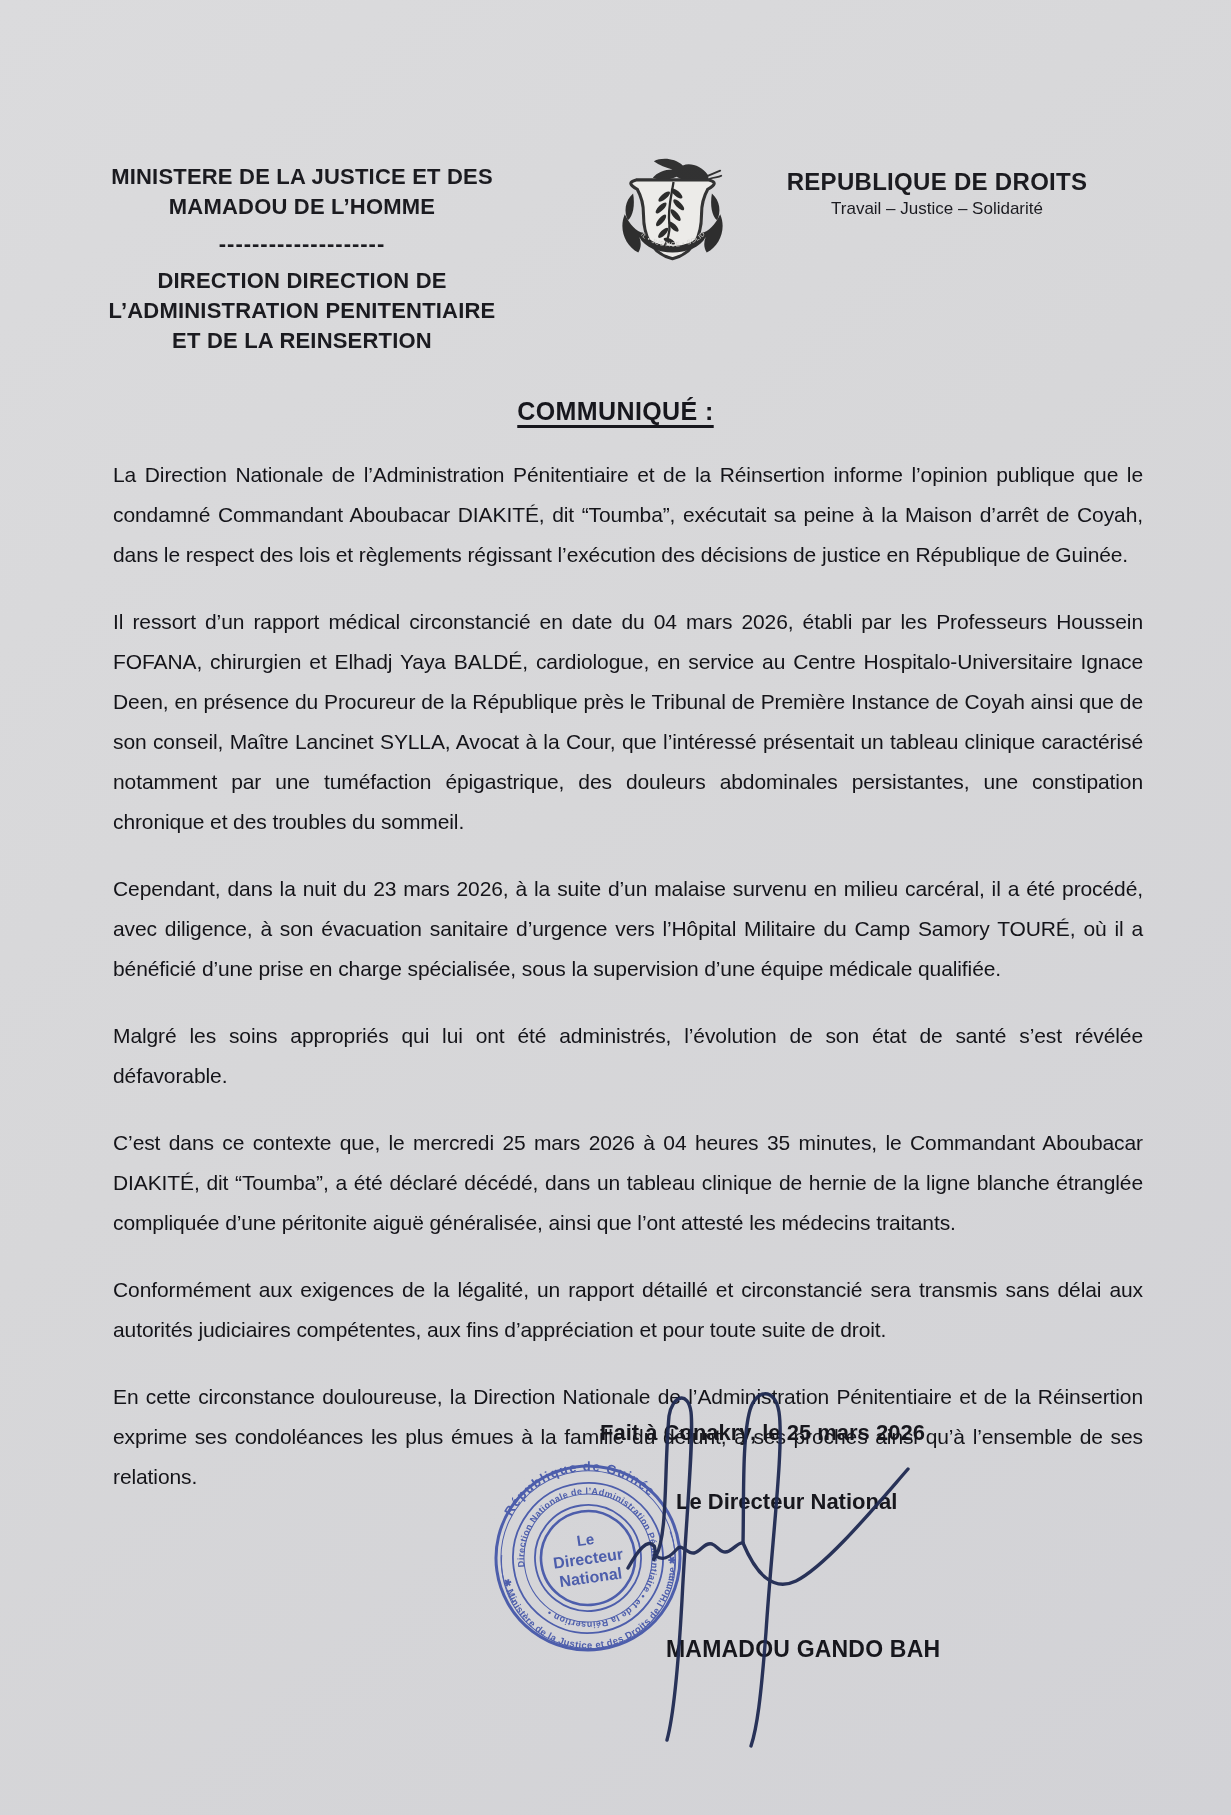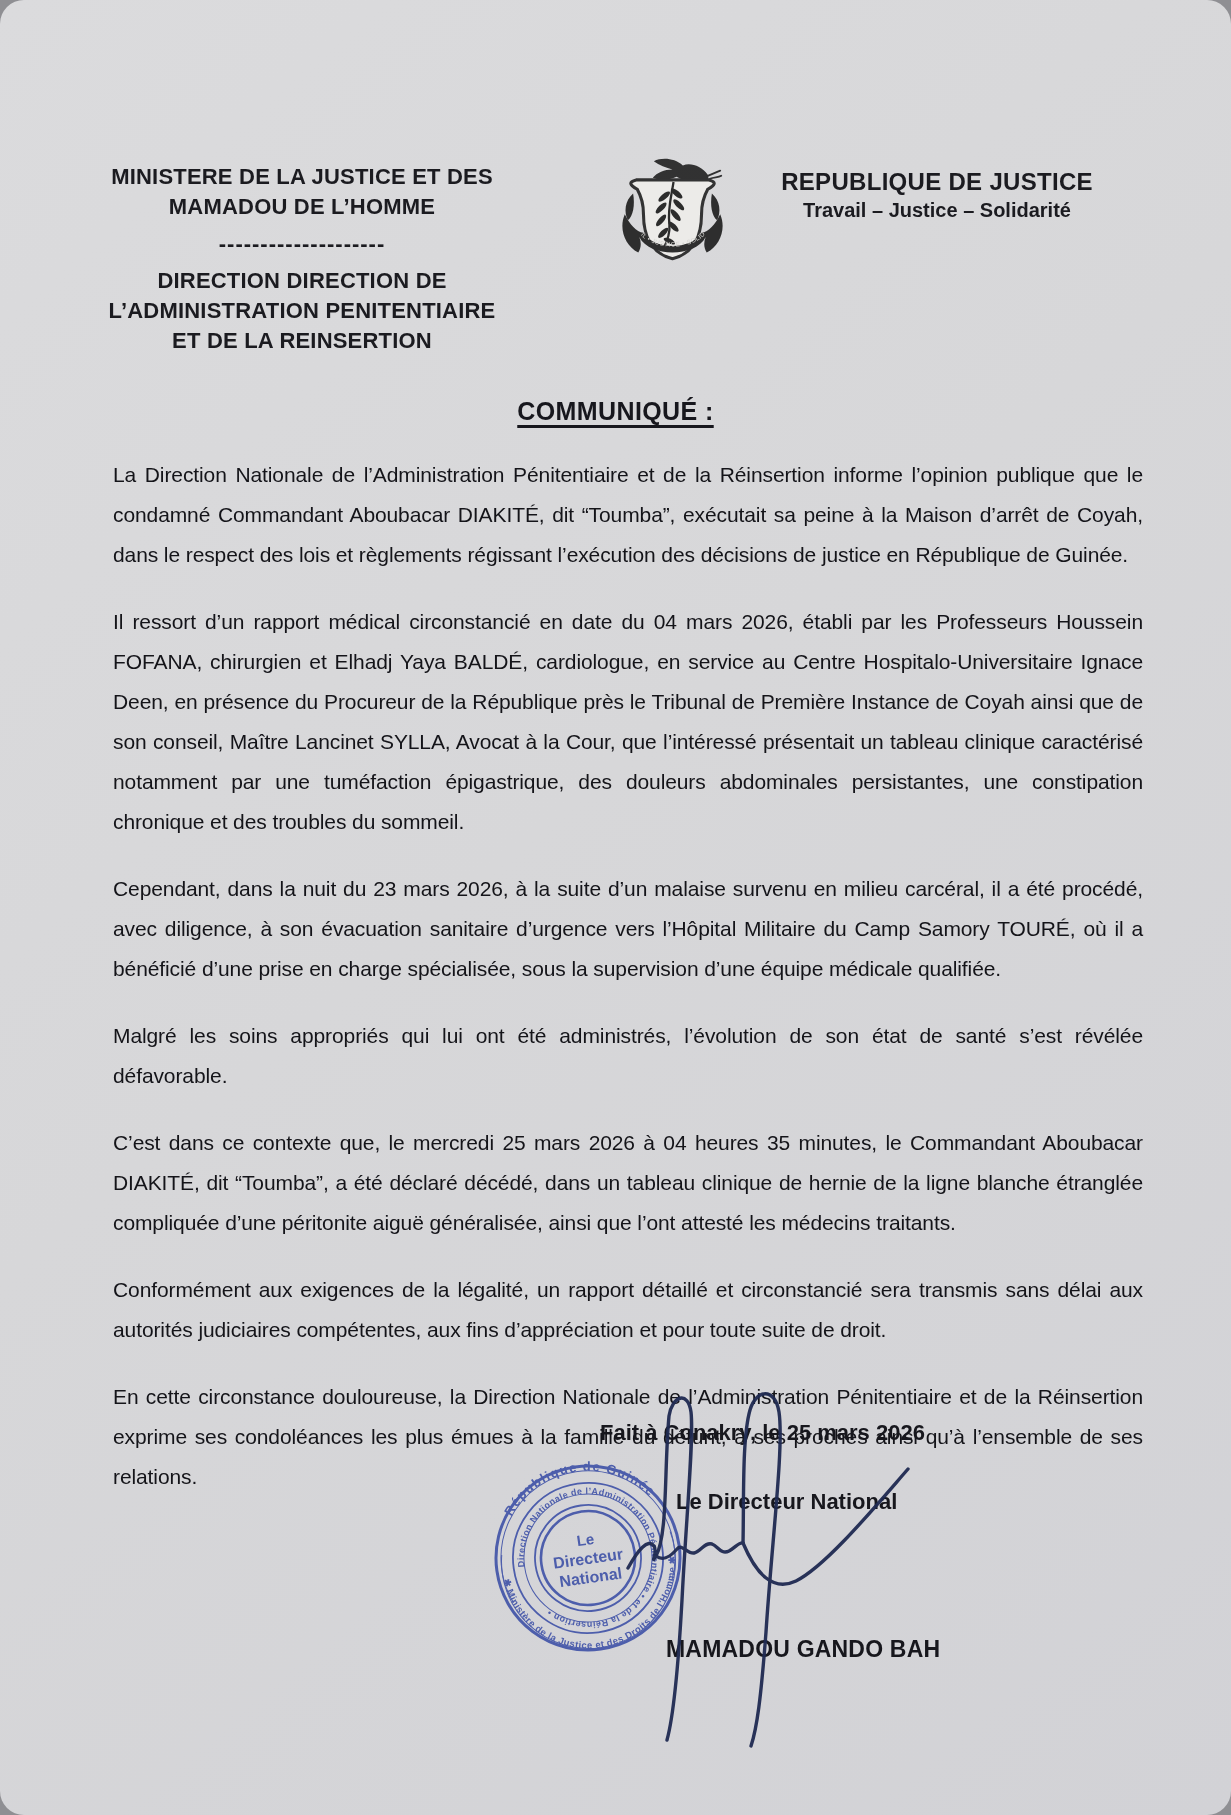--- a/index.html
+++ b/index.html
@@ -4,33 +4,32 @@
 <style>
   html,body{margin:0;padding:0;background:#8f8f93;}
   .page{
     position:relative;
     width:1231px;height:1815px;
     margin:0 auto;
     background:linear-gradient(140deg,#dbdbdd 0%,#d7d7d9 45%,#d2d2d6 100%);
     font-family:"Liberation Sans",sans-serif;
     color:#17171d;
     overflow:hidden;
-    border-radius:24px;
   }
   
   .hdr-left{
     position:absolute;left:86px;top:162px;width:432px;
     text-align:center;font-size:22px;font-weight:600;line-height:30px;
     color:#1b1b20;letter-spacing:.2px;
   }
   .hdr-sep{letter-spacing:1px;font-weight:700;line-height:20px;margin:12px 0 12px;}
   .emblem{position:absolute;left:610px;top:154px;width:125px;height:140px;opacity:.88;}
   .hdr-right{position:absolute;left:762px;top:168px;width:350px;text-align:center;color:#1b1b20;}
   .hdr-right .country{font-size:24px;font-weight:600;letter-spacing:.3px;}
-  .hdr-right .motto{font-size:20px;font-weight:700;margin-top:3px;}
+  .hdr-right .motto{font-size:17px;font-weight:400;margin-top:3px;}
   
   .title{position:absolute;left:0;top:397px;width:100%;text-align:center;
          font-size:25px;font-weight:700;letter-spacing:.4px;}
   .title span{text-decoration:underline;text-decoration-thickness:2.5px;text-underline-offset:5px;margin-top:48px;}
   
   .body-text{
     position:absolute;left:113px;top:455px;width:1030px;
     font-size:21px;line-height:40px;text-align:justify;
     letter-spacing:-.1px;color:#141419;
   }
@@ -82,21 +81,21 @@
     </g>
 
     <path d="M14,58 C8,72 14,88 27,95 C30,90 30,85 28,80 C38,100 82,100 92,80 C90,85 90,90 93,95 C106,88 112,72 106,58 C101,68 95,75 88,76 C78,93 42,93 32,76 C25,75 19,68 14,58 Z" fill="#171717"></path>
     <path id="emblemRibbonArc" d="M29,78 C42,93 78,93 91,78" fill="none"></path>
     <text font-size="6.2" fill="#d6d5d0" letter-spacing=".4" text-anchor="middle">
       <textPath href="#emblemRibbonArc" startOffset="50%">TRAVAIL • JUSTICE • SOLIDARITÉ</textPath>
     </text>
   </svg>
 
   <div class="hdr-right">
-    <div class="country">REPUBLIQUE DE JUSTICE</div>
+    <div class="country">REPUBLIQUE DE DROITS</div>
     <div class="motto">Travail – Justice – Solidarité</div>
   </div>
 
   <div class="title">
     <span>COMMUNIQUÉ :</span>
   </div>
 
   <div class="body-text">
     <p>La Direction Nationale de l’Administration Pénitentiaire et de la Réinsertion informe l’opinion publique que le condamné Commandant Aboubacar DIAKITÉ, dit “Toumba”, exécutait sa peine à la Maison d’arrêt de Coyah, dans le respect des lois et règlements régissant l’exécution des décisions de justice en République de Guinée.</p>
     <p>Il ressort d’un rapport médical circonstancié en date du 04 mars 2026, établi par les Professeurs Houssein FOFANA, chirurgien et Elhadj Yaya BALDÉ, cardiologue, en service au Centre Hospitalo-Universitaire Ignace Deen, en présence du Procureur de la République près le Tribunal de Première Instance de Coyah ainsi que de son conseil, Maître Lancinet SYLLA, Avocat à la Cour, que l’intéressé présentait un tableau clinique caractérisé notamment par une tuméfaction épigastrique, des douleurs abdominales persistantes, une constipation chronique et des troubles du sommeil.</p>

